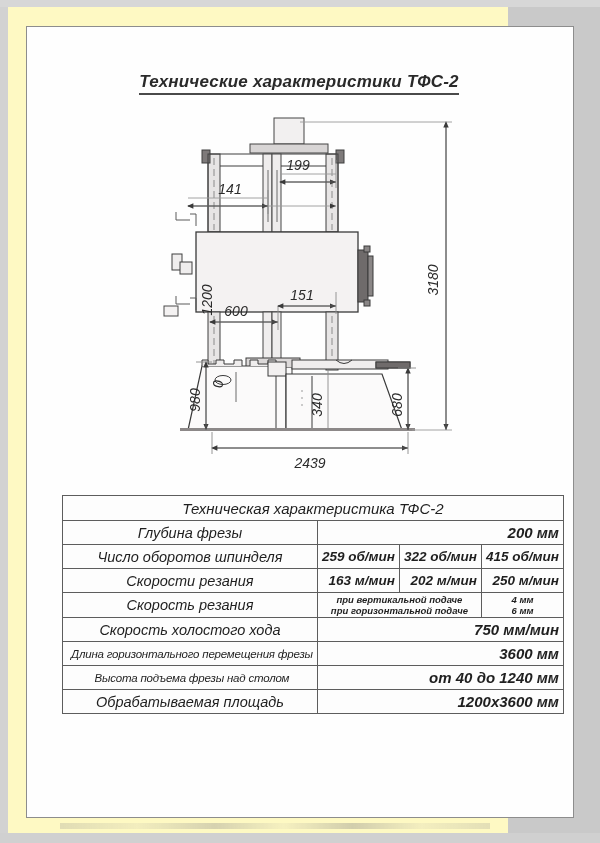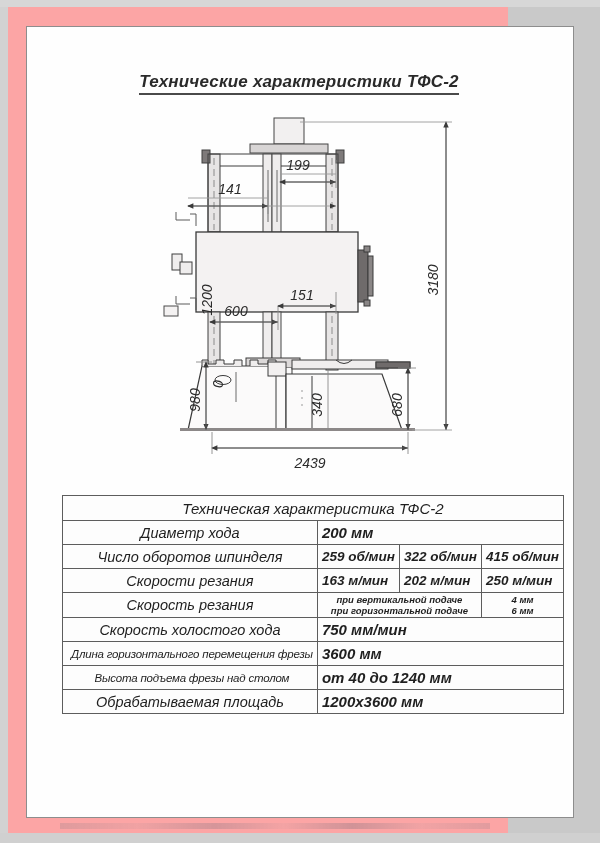--- a/index.html
+++ b/index.html
@@ -11,21 +11,21 @@
     width: 600px;
     height: 843px;
     overflow: hidden;
     font-family: "Liberation Sans", sans-serif;
   }
   .page {
     position: absolute;
     left: 0; top: 0;
     width: 508px;
     height: 843px;
-    background: #fca5a5;
+    background: #fef9c3;
   }
   
   .scan-edge-left {
     position: absolute; left: 0; top: 0; width: 8px; height: 843px;
     background: #d2d2d2;
   }
   .scan-edge-top {
     position: absolute; left: 0; top: 0; width: 600px; height: 7px;
     background: #d7d7d7;
   }
@@ -95,21 +95,21 @@
   .t-label.small {
     font-size: 11.5px;
     letter-spacing: -0.2px;
     padding-left: 8px;
   }
   .t-label.smaller {
     font-size: 10.5px;
     letter-spacing: -0.3px;
   }
   .t-val {
-    text-align: left;
+    text-align: right;
     font-size: 14.5px;
     font-weight: bold;
   }
   .t-val.col3 { width: 77px; font-weight: bold; font-size: 13.5px; }
   .t-val.wide { font-size: 15px; }
   .t-val.motor { font-size: 13.5px; font-weight: bold; }
   .depth-left {
     font-size: 9.5px;
     font-weight: bold;
     text-align: center;
@@ -315,21 +315,21 @@
     </svg>
   </div>
 
   <table class="spec-table">
     <tbody>
       <tr>
         <td class="t-head" colspan="4">Техническая характеристика ТФС-2</td>
       </tr>
 
       <tr>
-        <td class="t-label">Диаметр хода</td>
+        <td class="t-label">Глубина фрезы</td>
         <td class="t-val wide" colspan="3">200 мм</td>
       </tr>
 
       <tr>
         <td class="t-label">Число оборотов шпинделя</td>
         <td class="t-val col3">259 об/мин</td>
         <td class="t-val col3">322 об/мин</td>
         <td class="t-val col3">415 об/мин</td>
       </tr>
 

